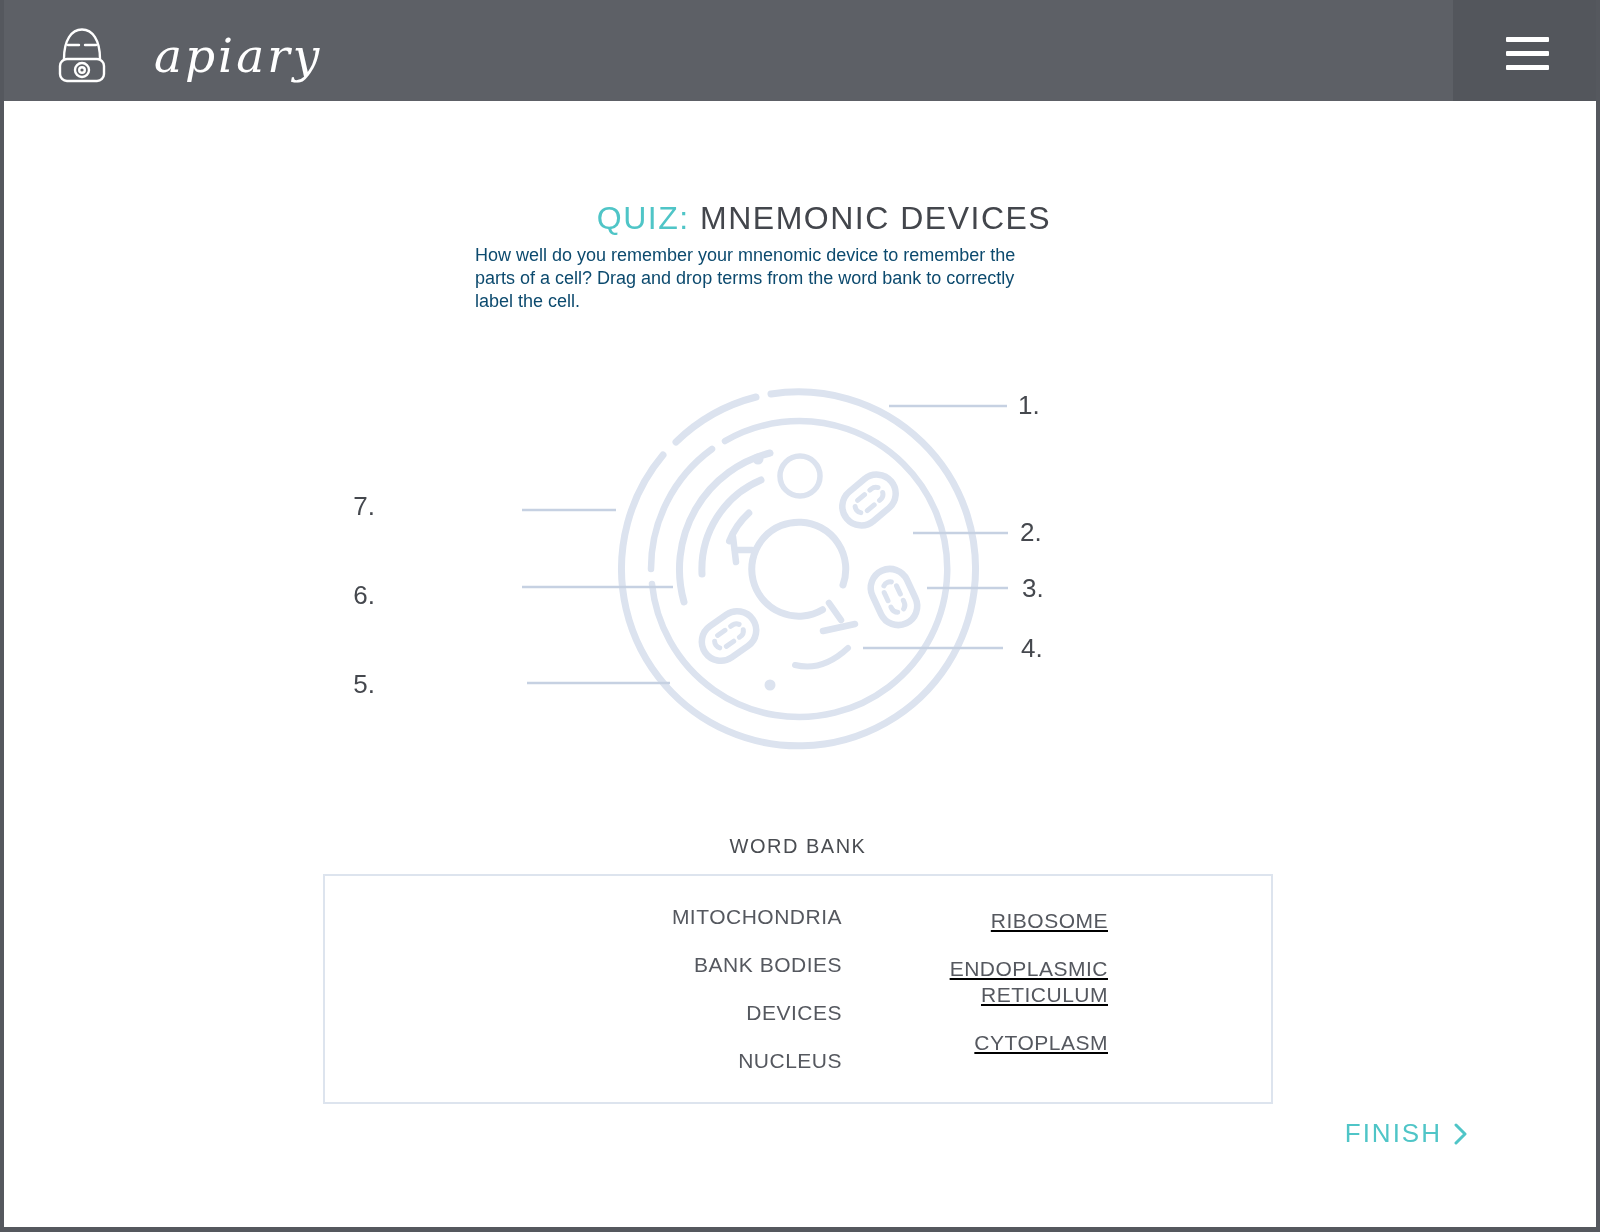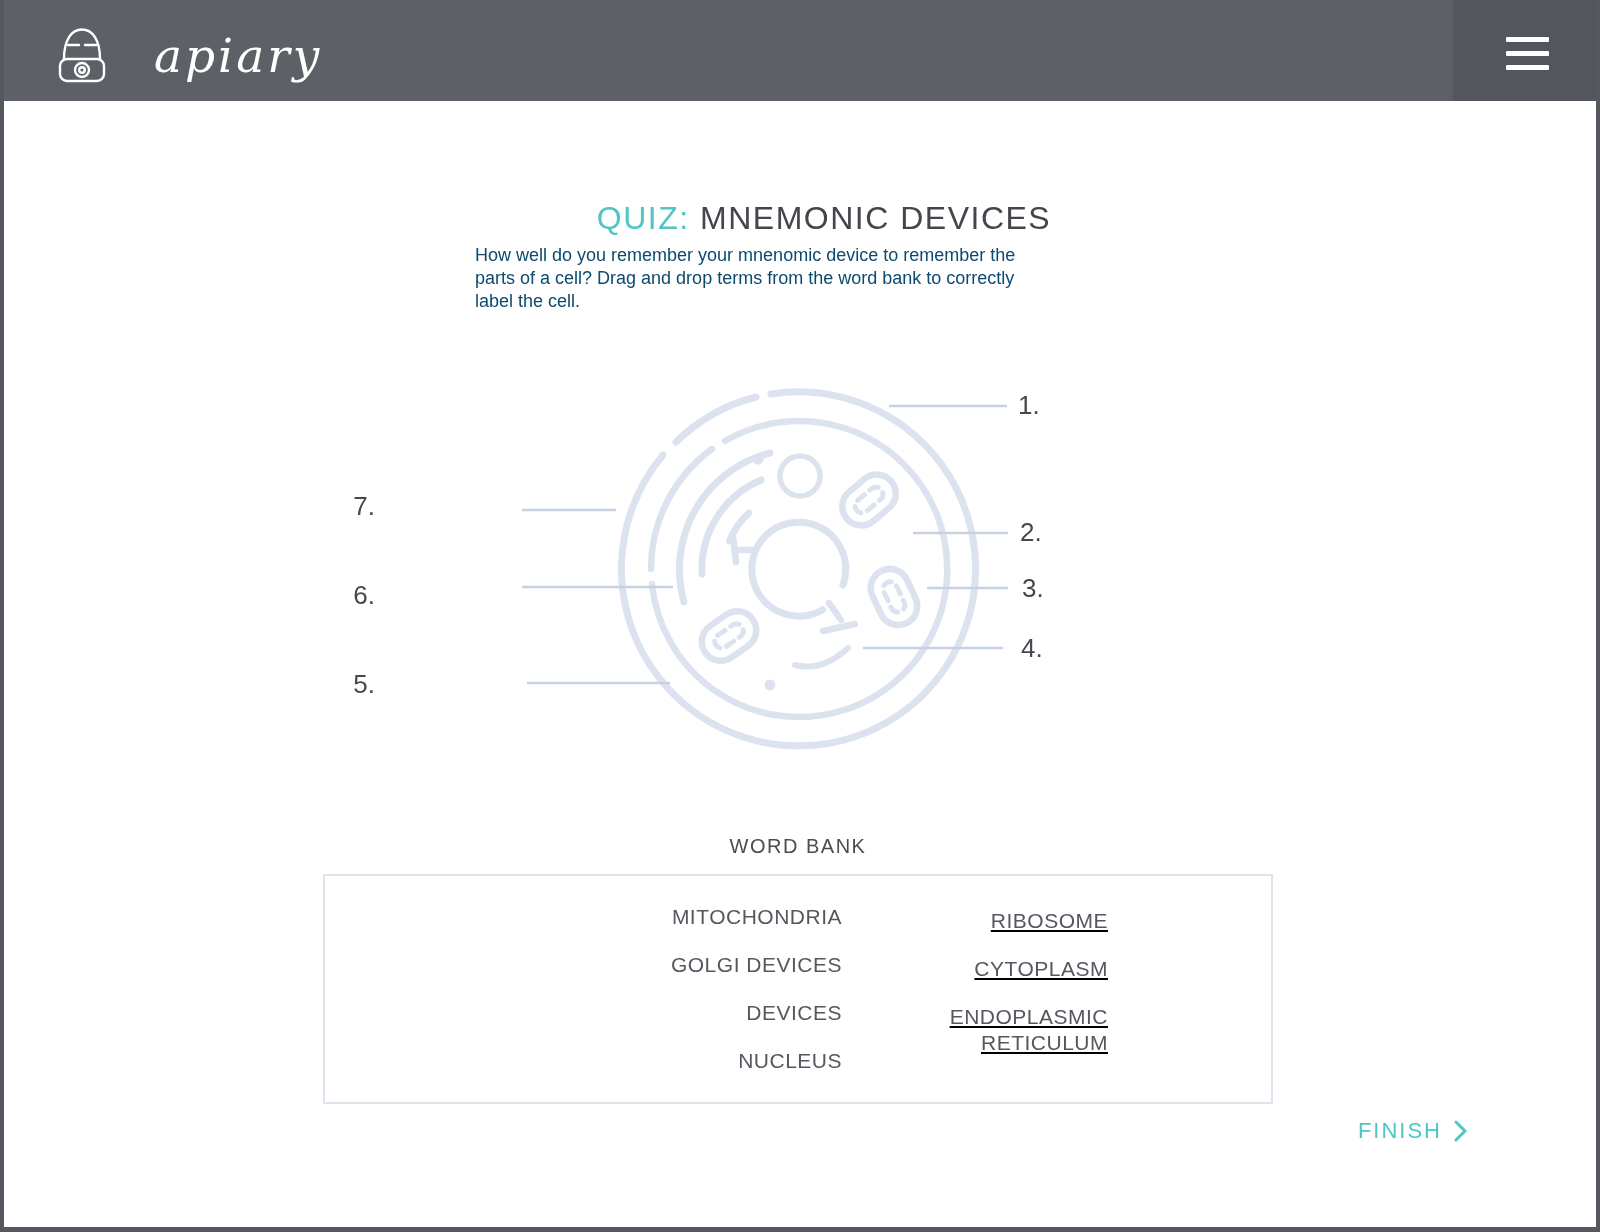--- a/index.html
+++ b/index.html
@@ -77,21 +77,21 @@
     height:26px; line-height:26px; margin-bottom:22px;
     text-align:right; font-size:21px; font-weight:500;
     letter-spacing:0.5px; color:#55585f; white-space:pre-line;
     cursor:grab;
   }
   .wb-word.two-line { height:52px; }
   
   .finish {
     position:absolute; top:1118px; right:133px;
     display:flex; align-items:center; cursor:pointer;
-    font-size:22px; font-weight:500; letter-spacing:2px; color:#4fc5c7;
+    font-size:26px; font-weight:500; letter-spacing:2px; color:#4fc5c7;
   }
   .finish svg { margin-left:12px; display:block; }
 </style>
 </head>
 <body>
 
 <div class="header">
   <div class="brand">
     <svg class="brand-logo" viewBox="0 0 64 64">
       <g fill="none" stroke="#ffffff" stroke-width="2.4" stroke-linecap="round">
@@ -178,29 +178,29 @@
 <div class="num-label" style="left:1022px; top:575px;">3.</div>
 <div class="num-label" style="left:1021px; top:635px;">4.</div>
 <div class="num-label num-right" style="left:330px; top:671px;">5.</div>
 <div class="num-label num-right" style="left:330px; top:582px;">6.</div>
 <div class="num-label num-right" style="left:330px; top:493px;">7.</div>
 
 <div class="wb-heading">WORD BANK</div>
 <div class="wb-box"></div>
 <div class="wb-col wb-col-left">
   <div class="wb-word">MITOCHONDRIA</div>
-  <div class="wb-word">GOLGI DEVICES</div>
+  <div class="wb-word">BANK BODIES</div>
   <div class="wb-word">DEVICES</div>
   <div class="wb-word">NUCLEUS</div>
 </div>
 <div class="wb-col wb-col-right">
   <div class="wb-word">RIBOSOME</div>
-  <div class="wb-word">CYTOPLASM</div>
   <div class="wb-word two-line">ENDOPLASMIC
 RETICULUM</div>
+  <div class="wb-word">CYTOPLASM</div>
 </div>
 
 <div class="finish">
   <span>FINISH</span>
   <svg width="13" height="22" viewBox="0 0 13 22">
     <polyline points="2,2 11,11 2,20" fill="none" stroke="#4fc5c7" stroke-width="3" stroke-linecap="round" stroke-linejoin="round"></polyline>
   </svg>
 </div>
 
 <div class="frame"></div>

